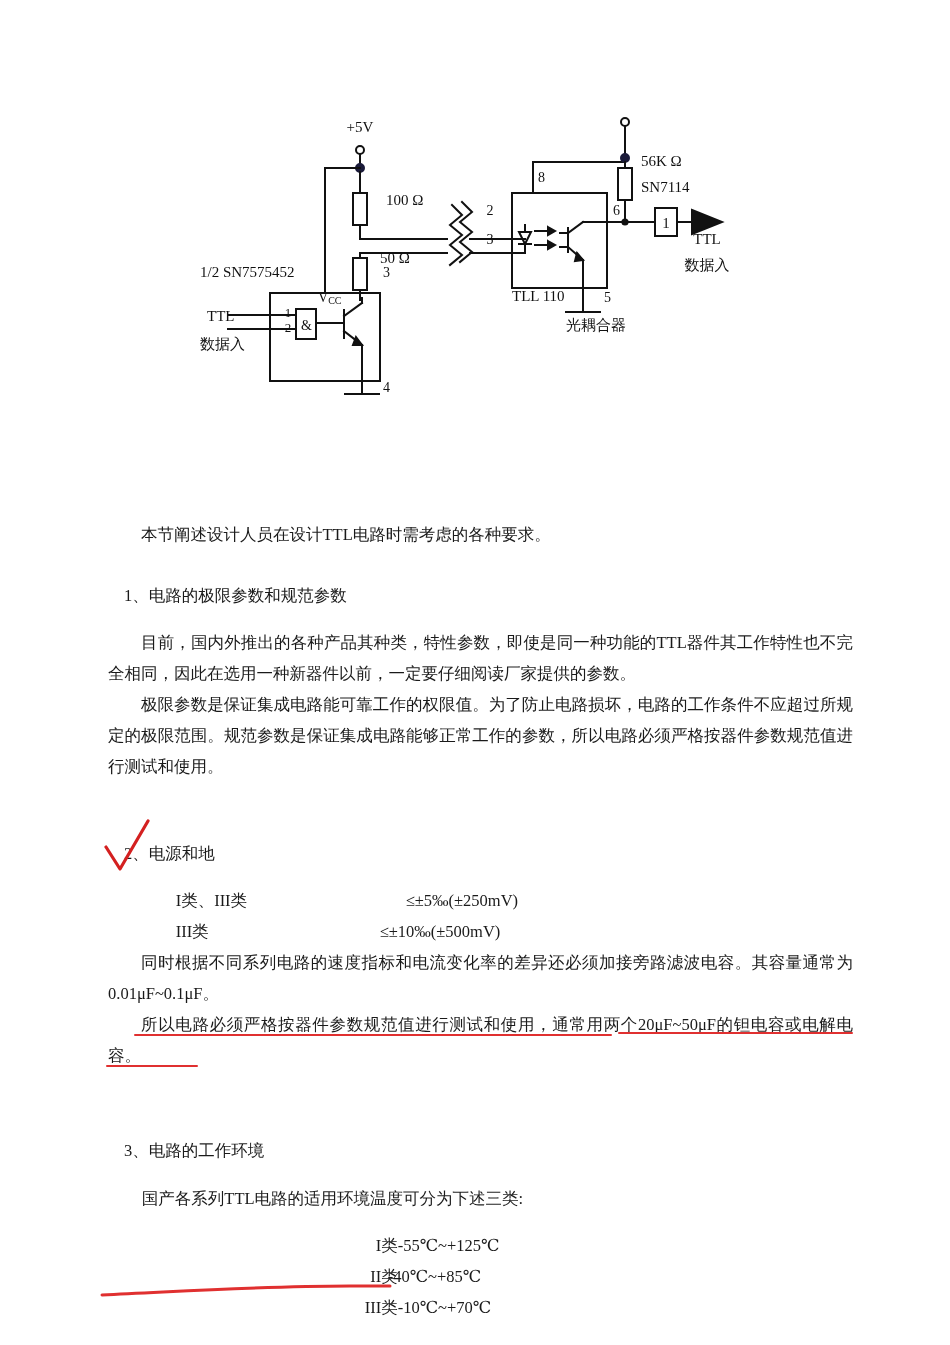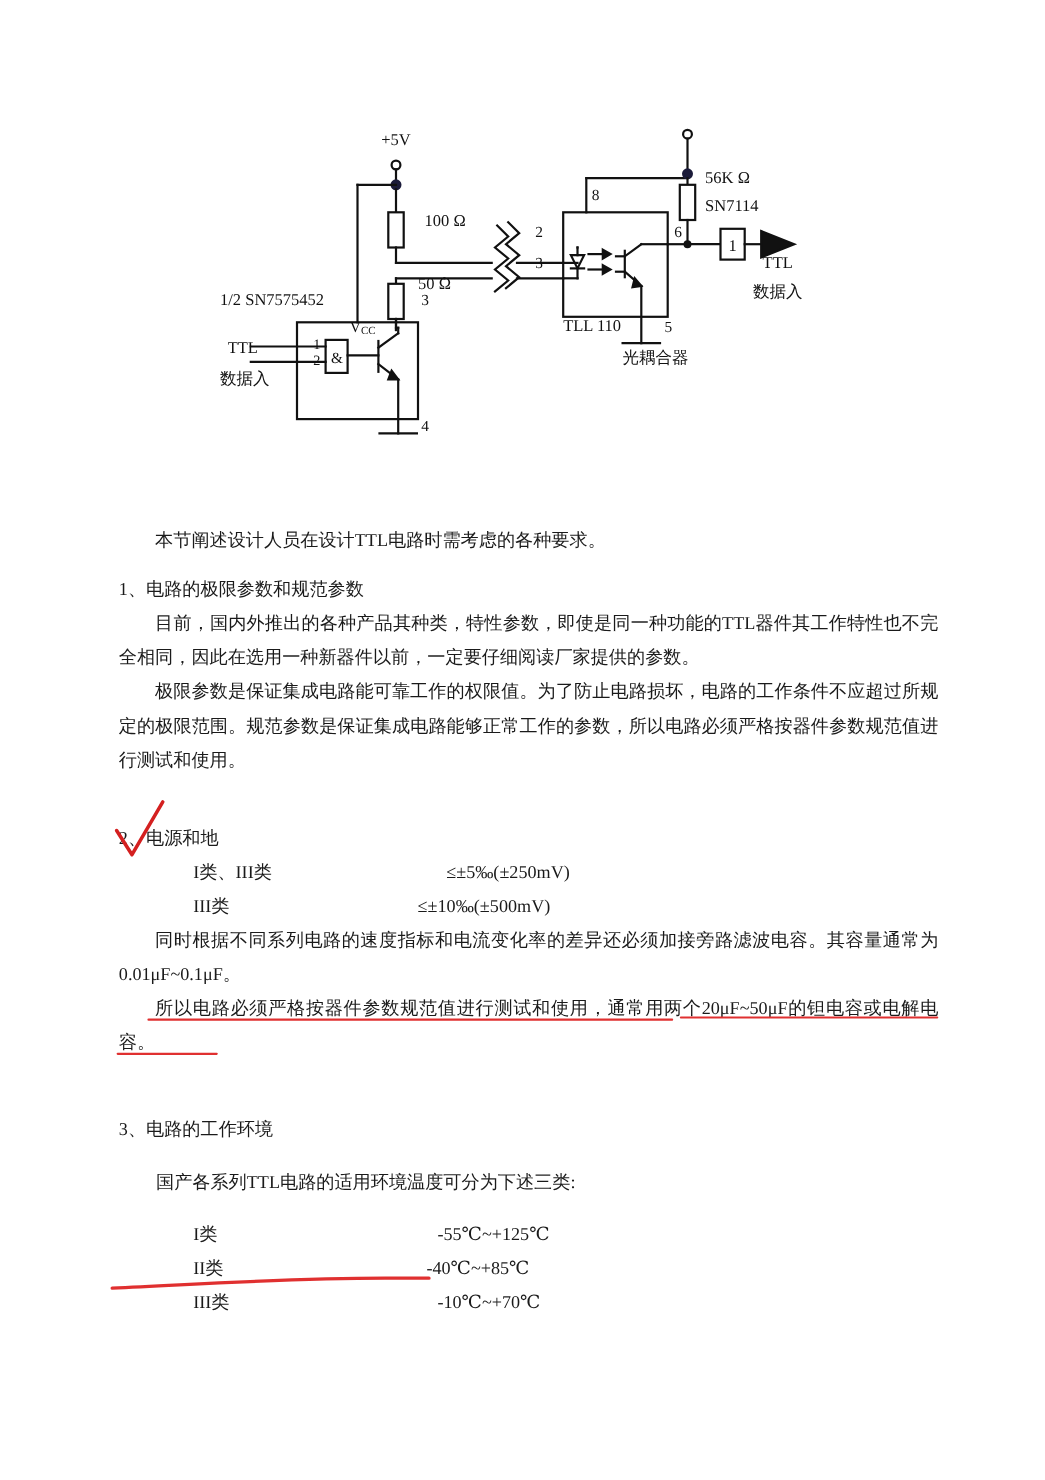--- a/index.html
+++ b/index.html
@@ -24,56 +24,56 @@
     top: 0;
     width: 842px;
     height: 470px;
   }
   .figure svg { display: block; }
 
   
   .body-text {
     position: absolute;
     left: 108px;
-    top: 475px;
+    top: 519px;
     width: 745px;
     font-size: 16.5px;
     line-height: 1;
   }
   .para {
     margin: 0;
     text-align: justify;
     text-justify: inter-ideograph;
     line-height: 31px;
     font-size: 16.5px;
   }
   .indent2 { text-indent: 2em; }
   .heading {
-    margin: 0;
+    margin: 16px;
     line-height: 31px;
     font-size: 16.5px;
   }
   .gap-sm { height: 14px; }
   .gap-md { height: 30px; }
   .gap-lg { height: 40px; }
 
   .sub { padding-left: 2.05em; line-height: 31px; font-size: 16.5px; }
 
   
   .spec-row {
     display: flex;
     line-height: 31px;
     font-size: 16.5px;
     padding-left: 4.1em;
     position: relative;
   }
   .spec-label { width: 230px; flex: none; }
   .spec-val { white-space: nowrap; }
 
-  .spec-row.temp .spec-label { width: 222px; }
+  .spec-row.temp .spec-label { width: 222px; text-align: right; }
 
   
   .red-underline {
     position: absolute;
     background: #e03030;
     height: 2px;
     border-radius: 1px;
   }
   .red-strike-wrap { position: relative; }
   .check-mark {

